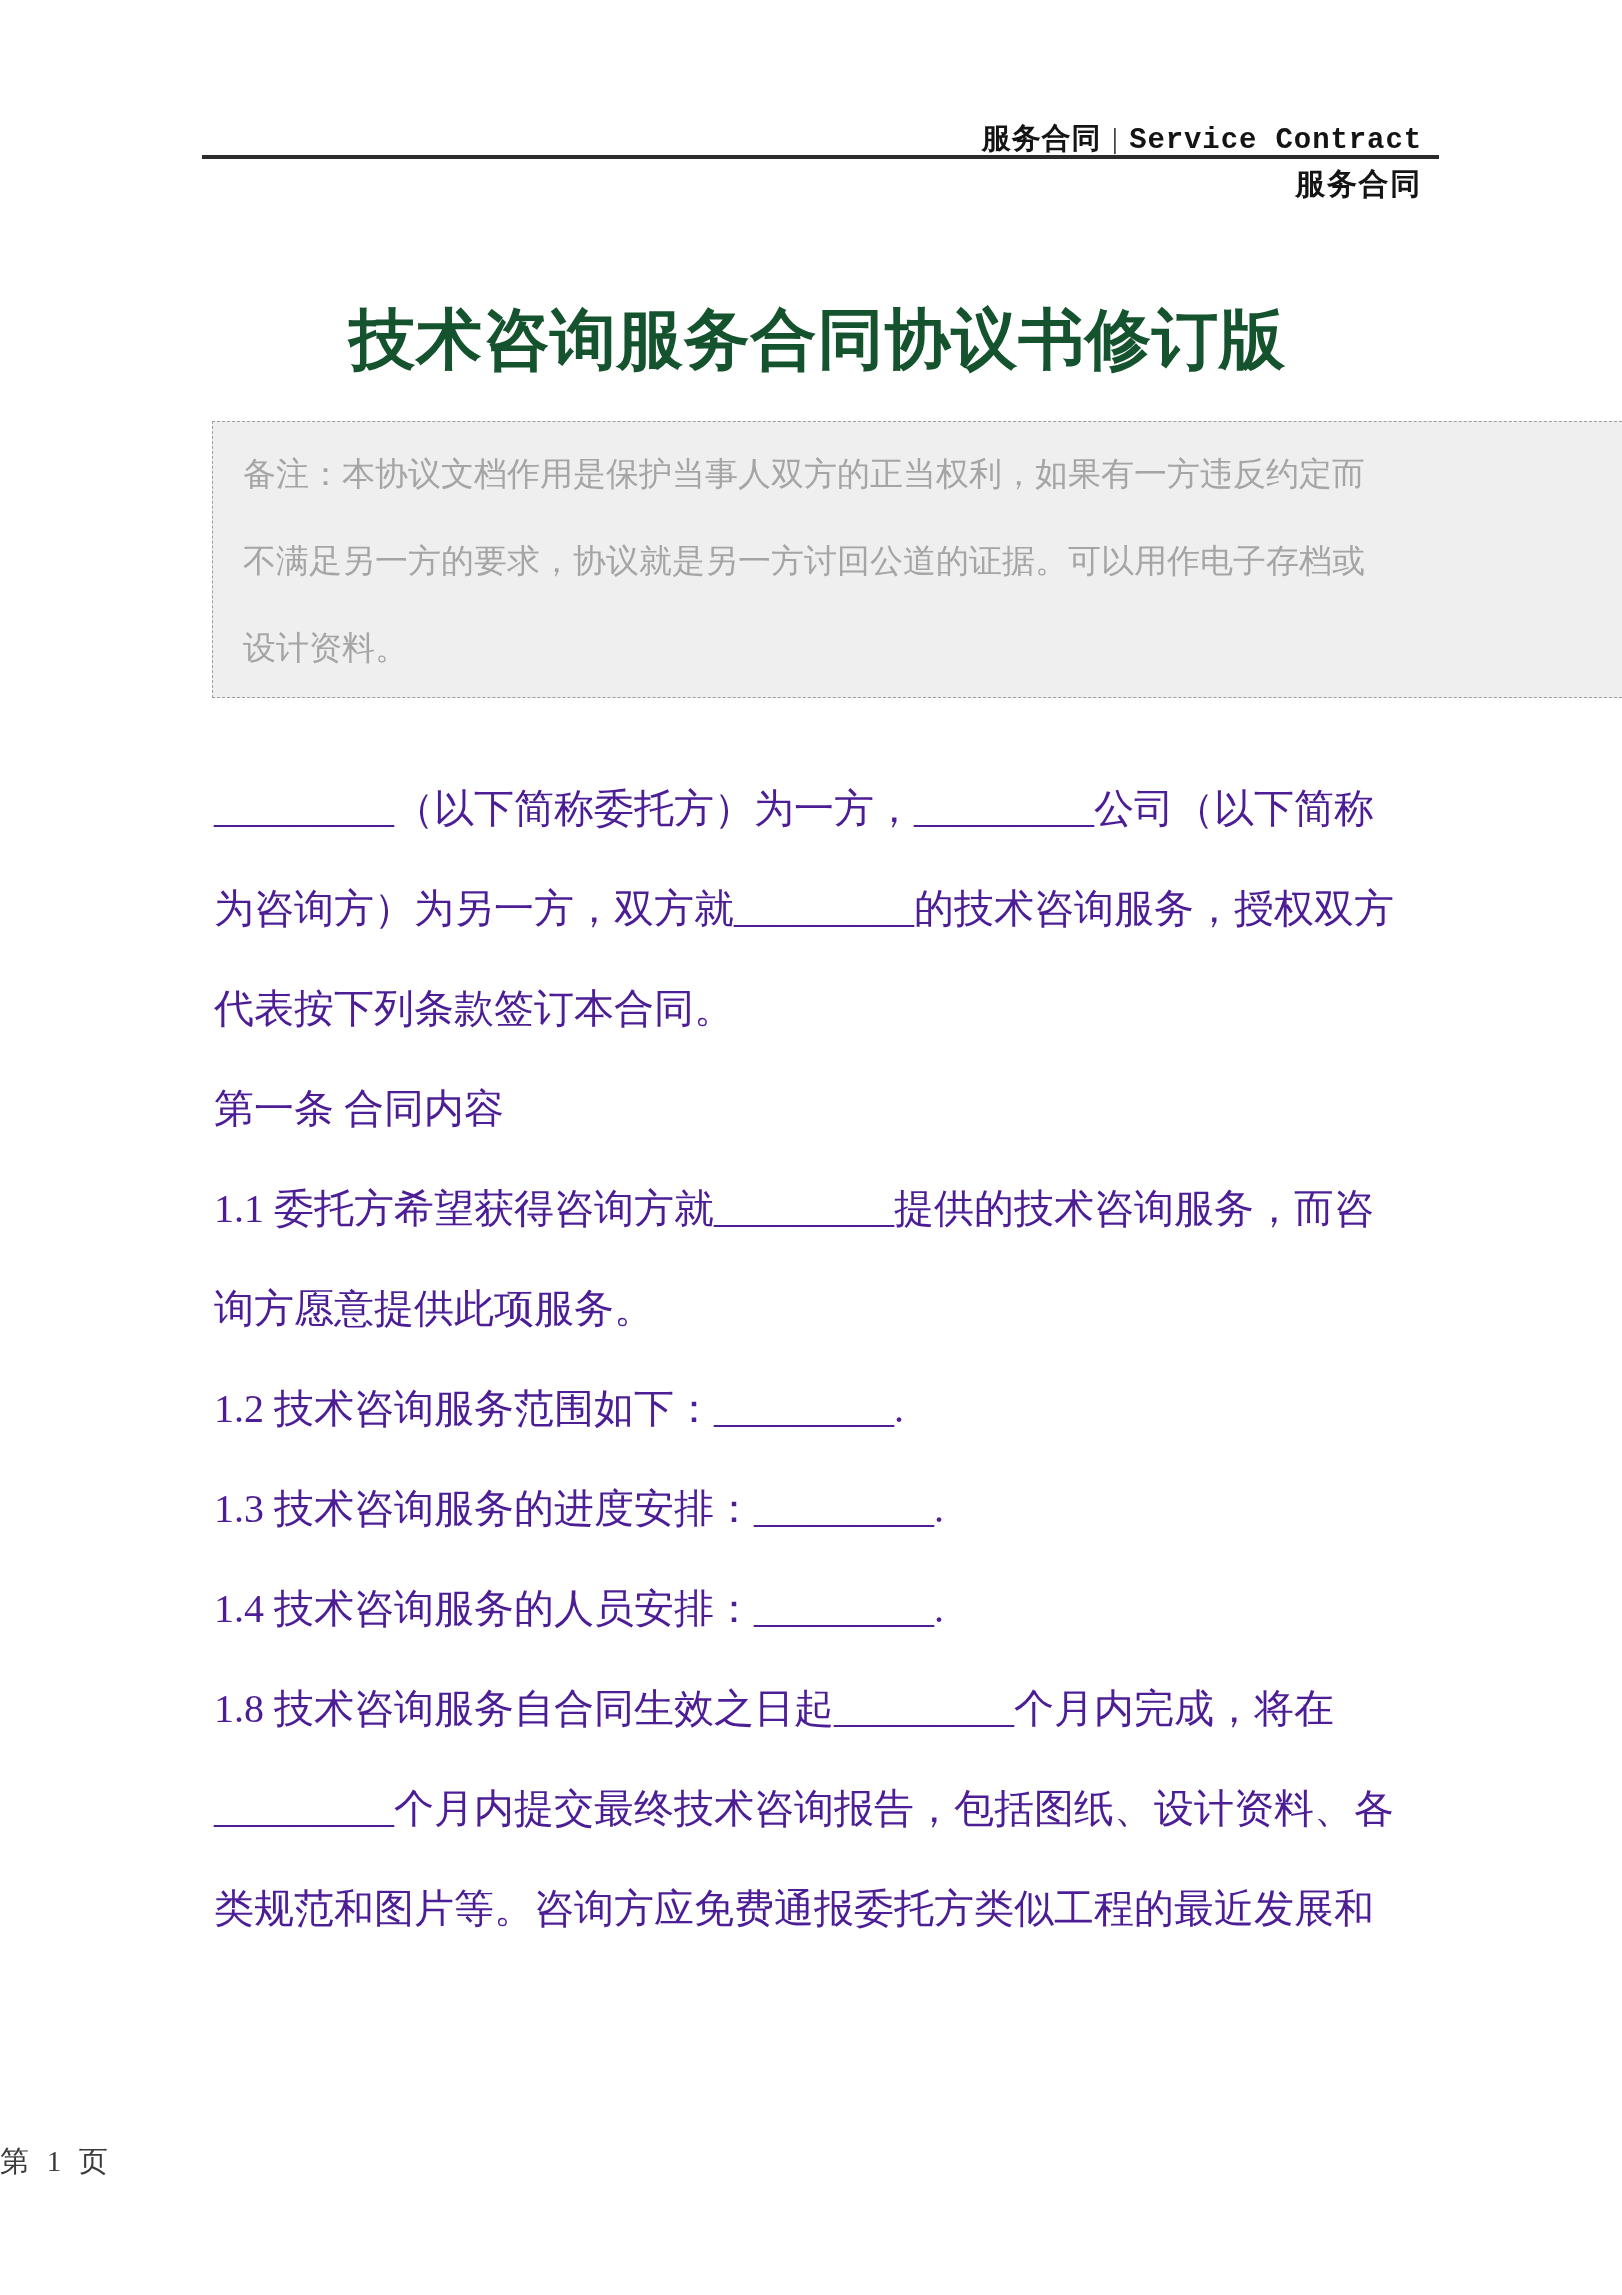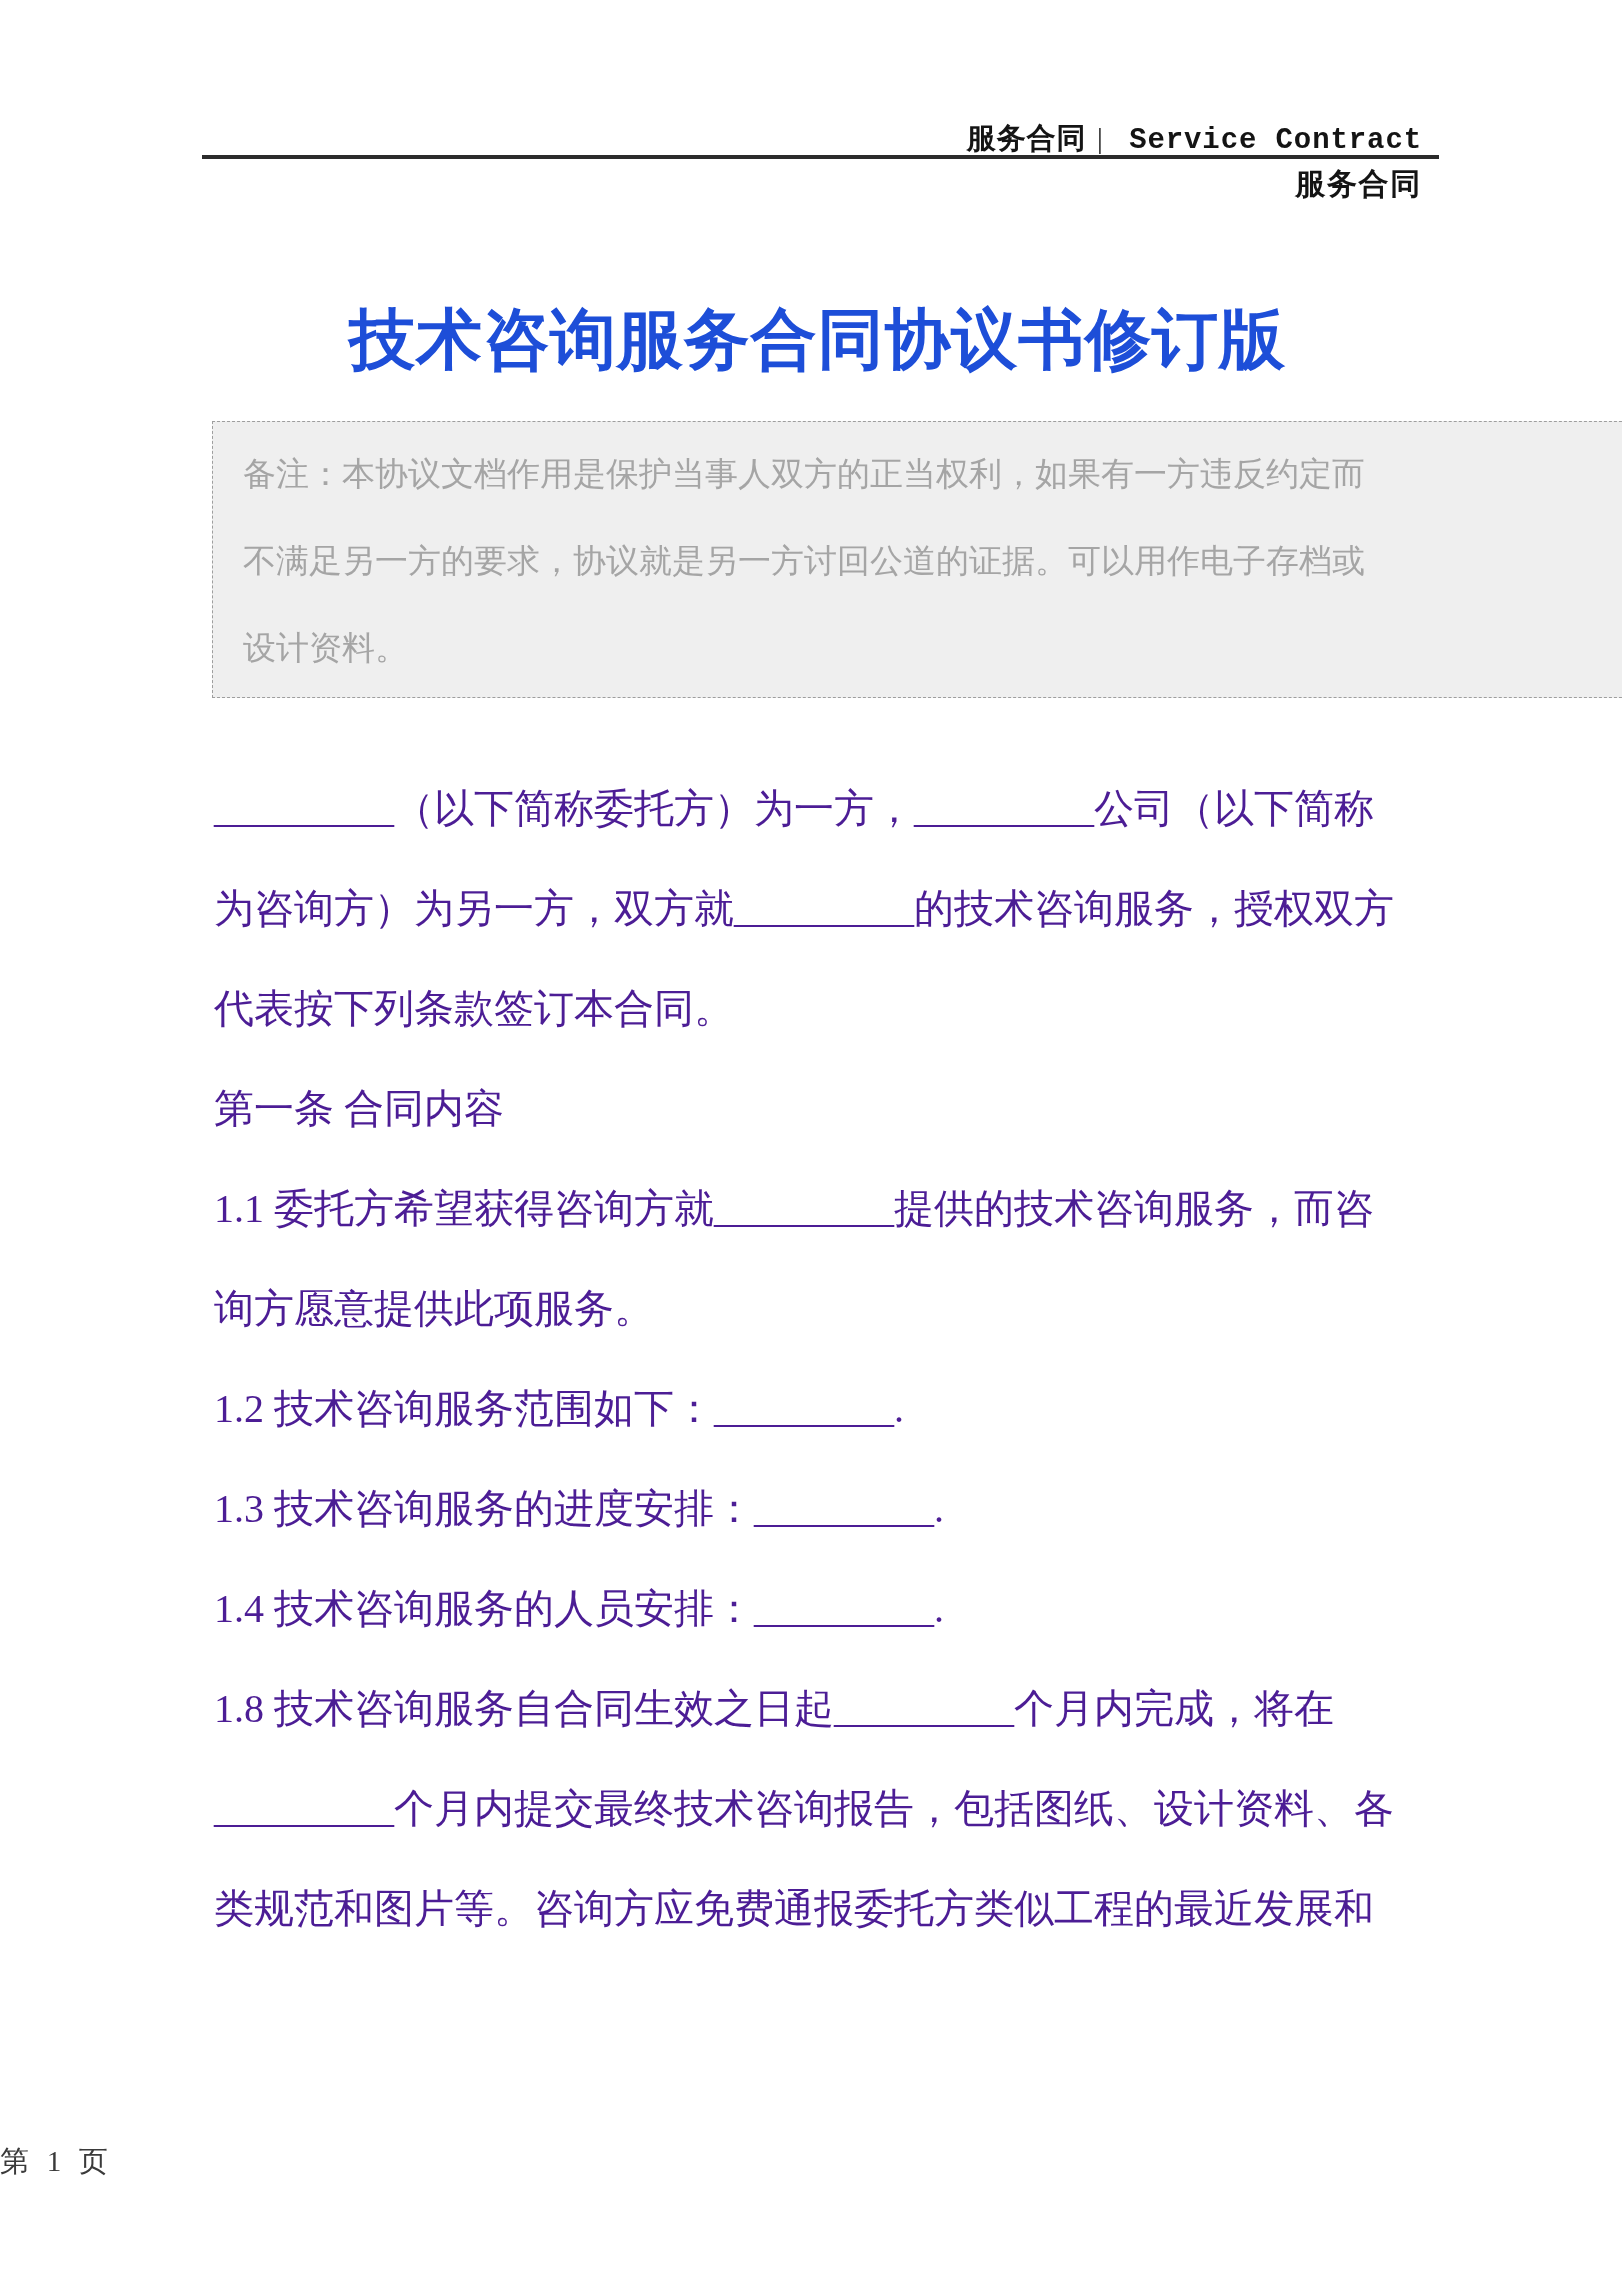--- a/index.html
+++ b/index.html
@@ -20,21 +20,20 @@
     right: 201px;
     font-size: 29px;
     font-weight: bold;
     color: #141414;
     white-space: nowrap;
     letter-spacing: 0.9px;
   }
   .hdr-top .en {
     font-family: "Liberation Mono", "DejaVu Sans Mono", monospace;
     font-weight: bold;
-    margin-left: 15px;
   }
   .hdr-top .sep { padding: 0 10.5px; font-weight: normal; }
   .hdr-rule {
     position: absolute;
     left: 202px;
     top: 155px;
     width: 1237px;
     height: 3.5px;
     background: #2b2b2b;
   }
@@ -51,21 +50,21 @@
 
   
   .doc-title {
     position: absolute;
     left: 212px;
     width: 1211px;
     top: 295px;
     text-align: center;
     font-size: 66px;
     font-weight: bold;
-    color: #1d4ed8;
+    color: #14532d;
     letter-spacing: 0.9px;
     white-space: nowrap;
   }
 
   
   .note-box {
     position: absolute;
     left: 212px;
     top: 421px;
     width: 1430px;

